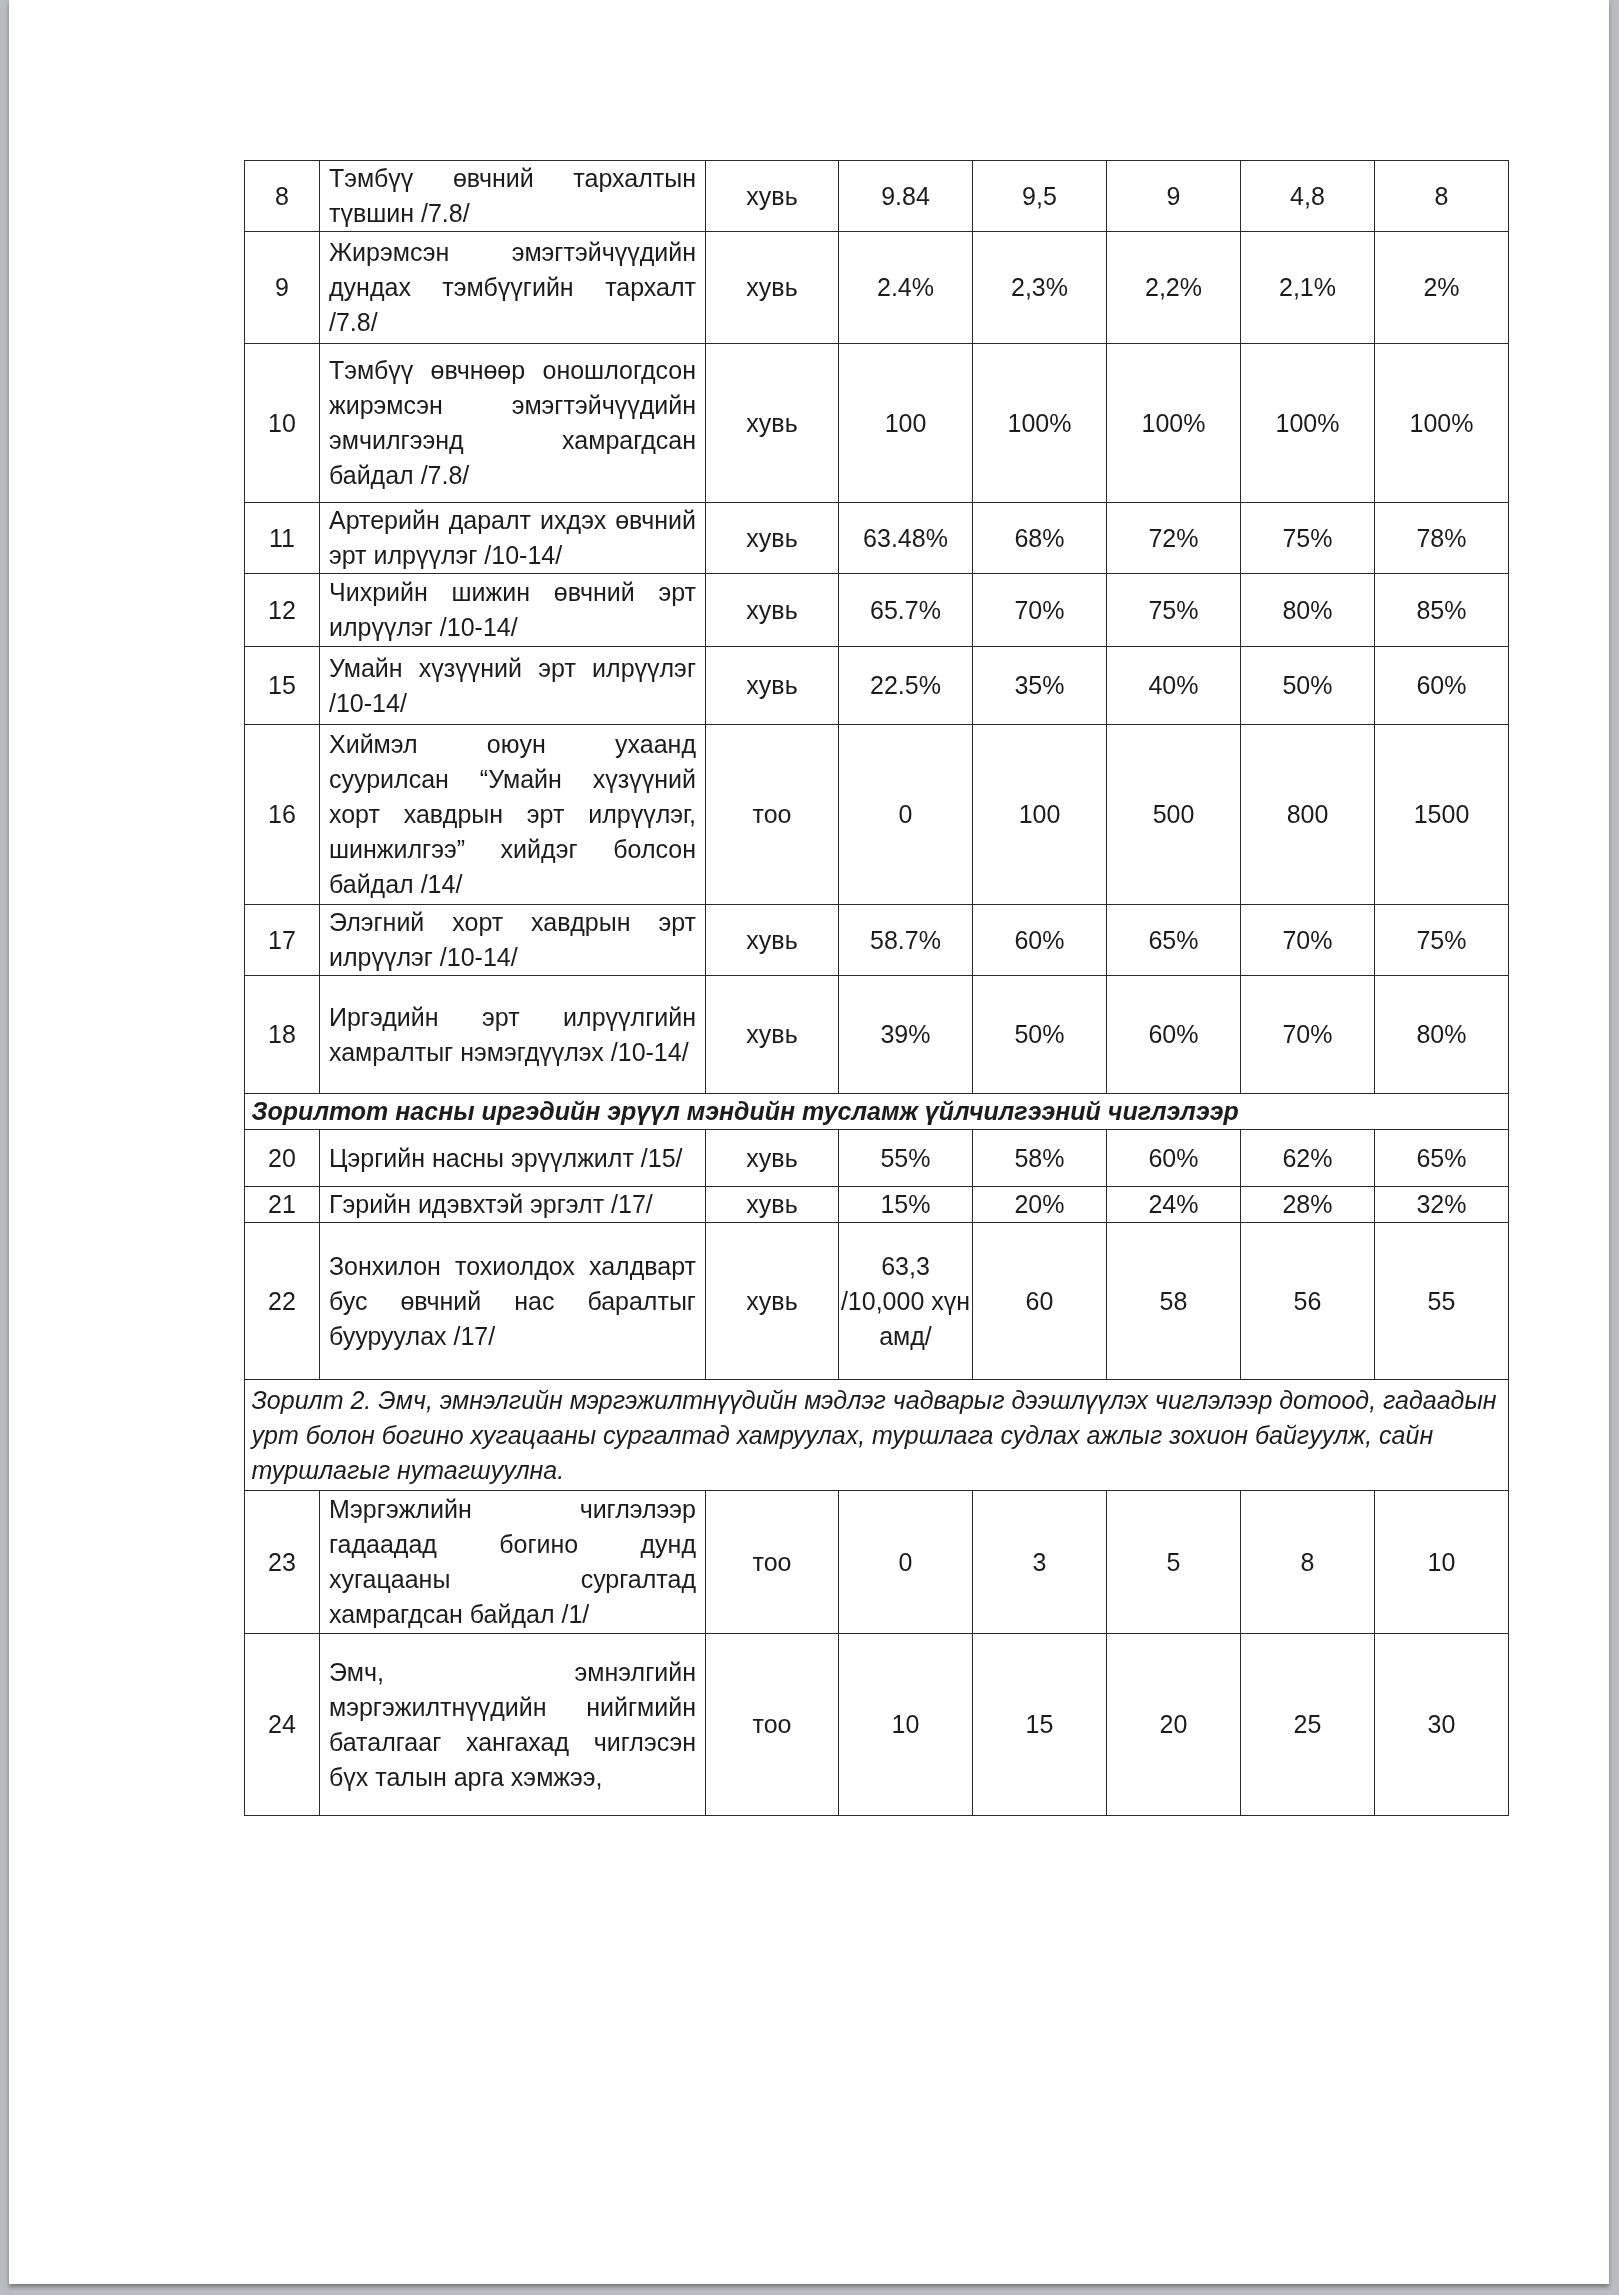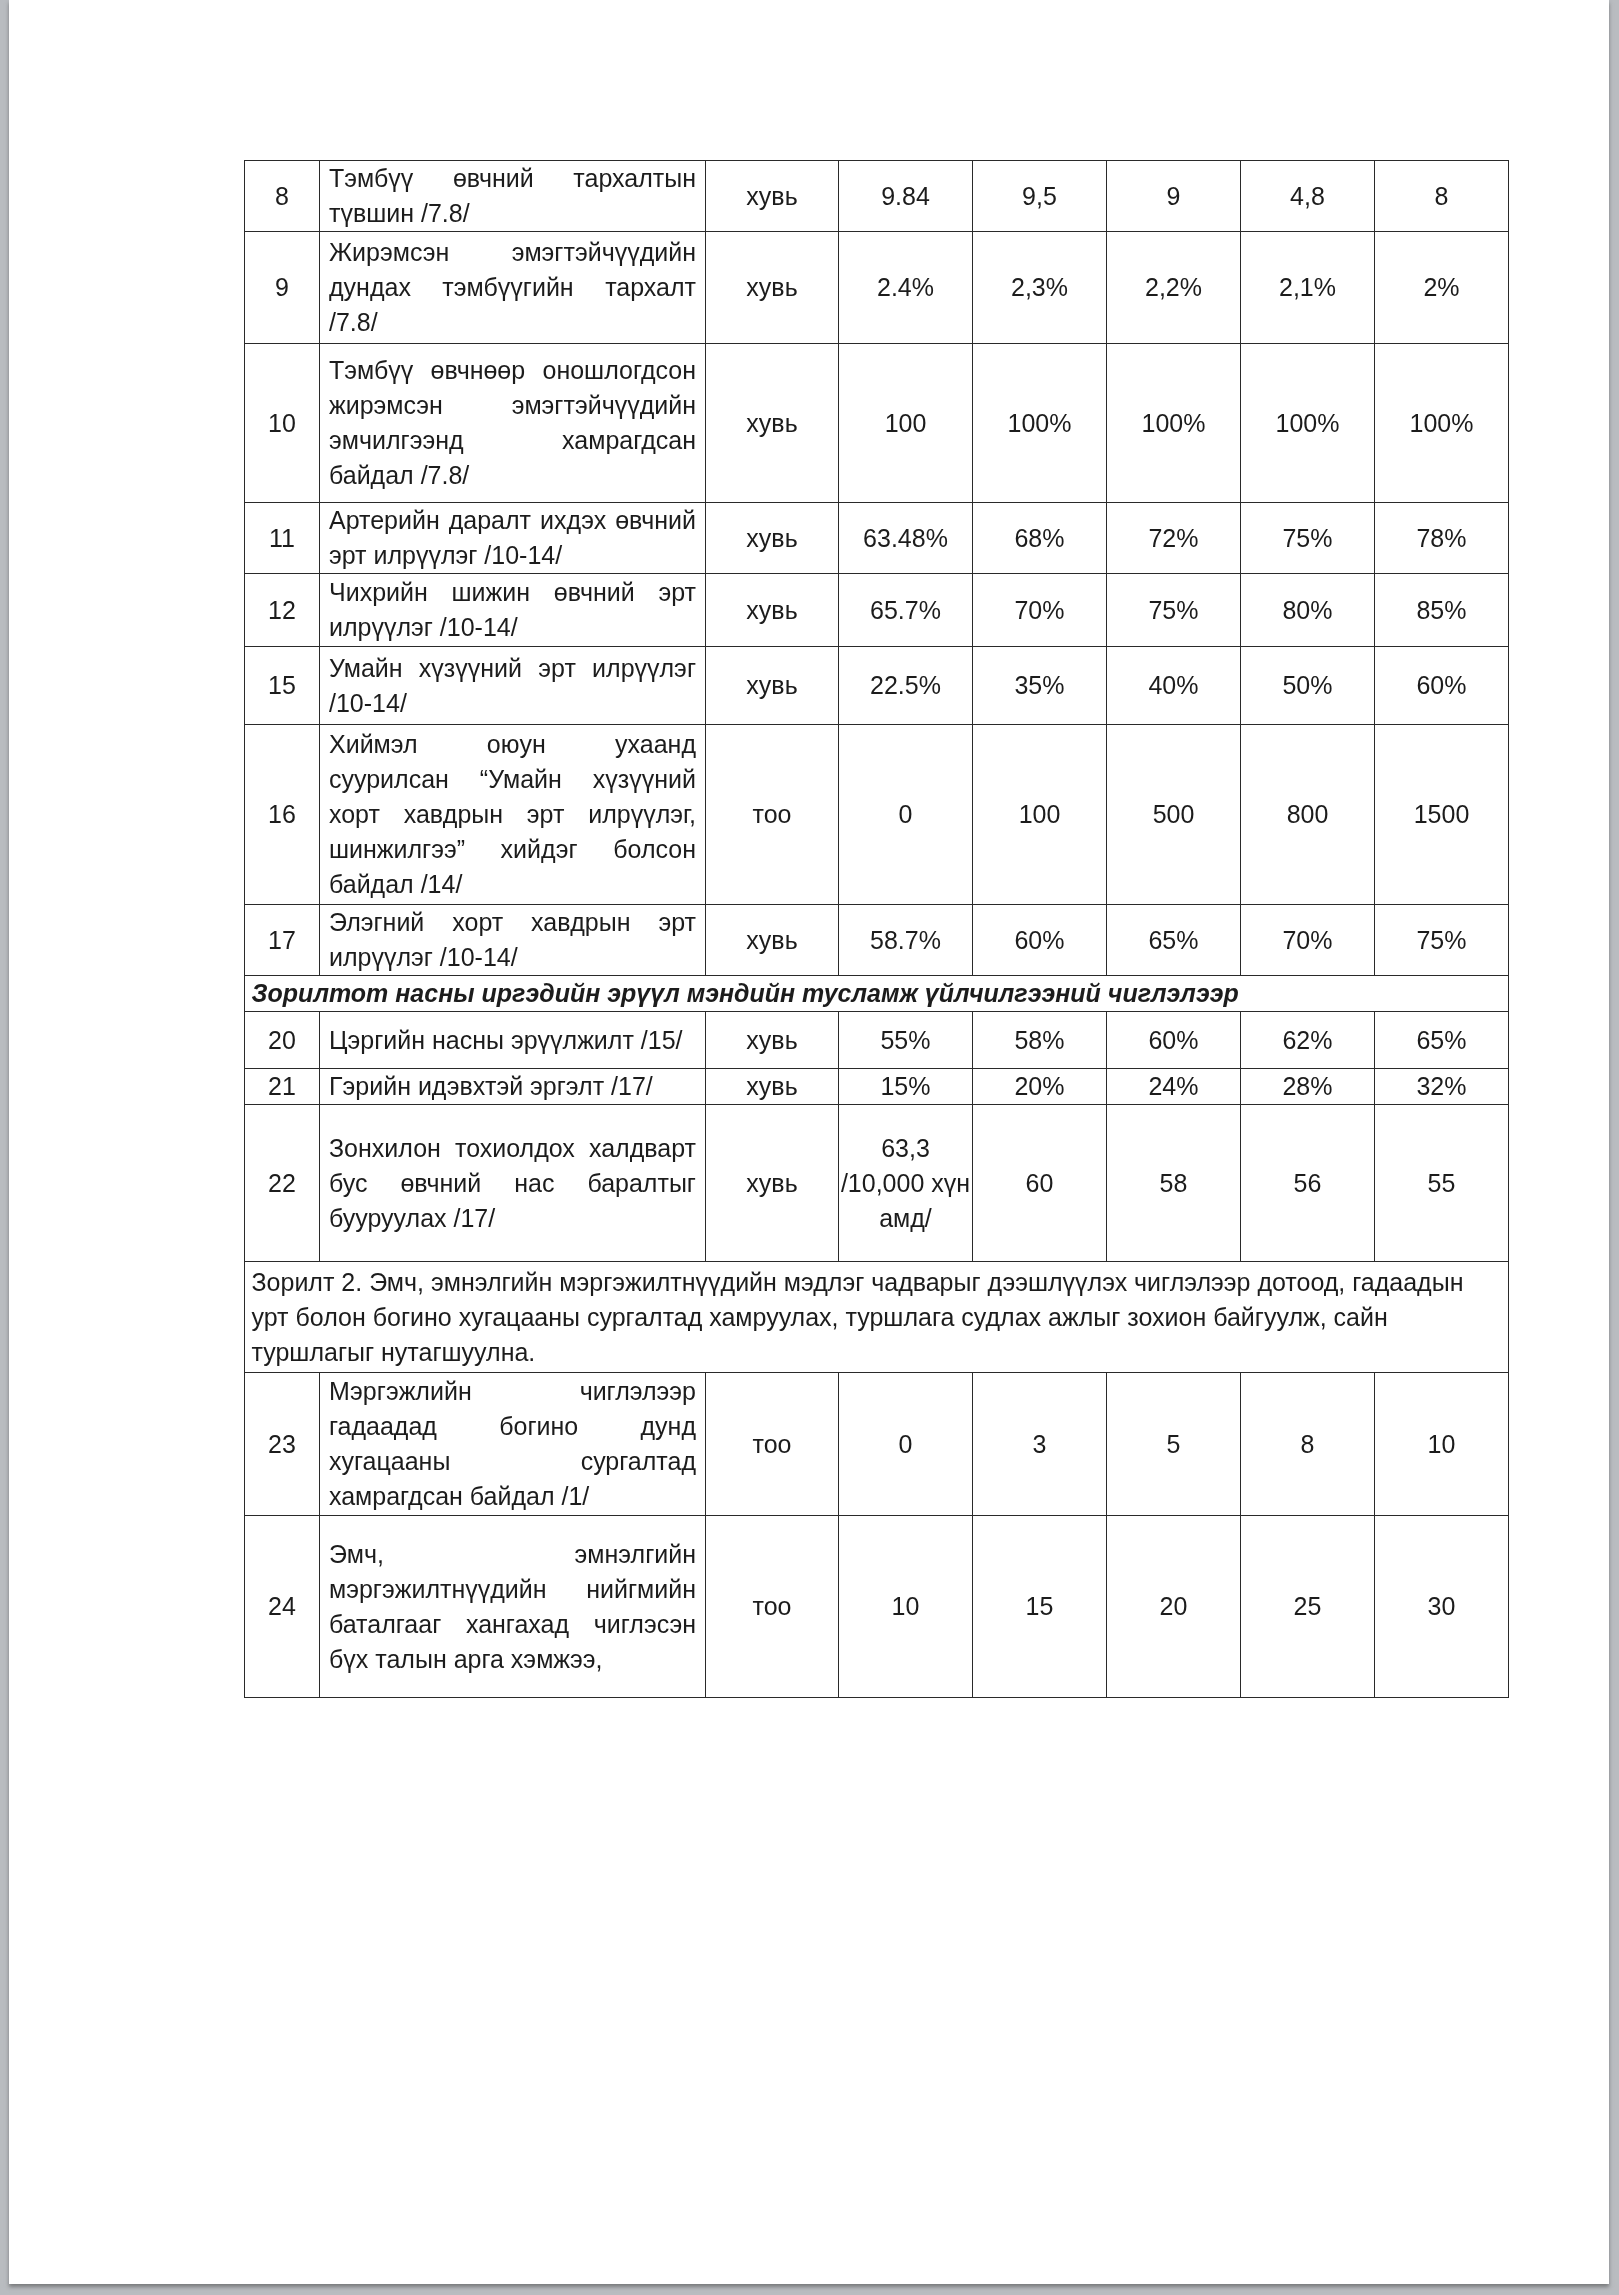--- a/index.html
+++ b/index.html
@@ -25,21 +25,21 @@
   }
   td.num { text-align: center; }
   td.desc { text-align: justify; text-align-last: left; padding: 0 9px 0 9px !important; }
   td.unit { text-align: center; }
   td.val { text-align: center; }
   td.section {
     font-weight: bold; font-style: italic; padding: 0 6.5px !important;
     font-size: 25px; line-height: 34px;
   }
   td.goal {
-    padding: 2.6px 6.5px !important;
+    font-style: italic; padding: 2.6px 6.5px !important;
     font-size: 25px; line-height: 36px;
   }
   .c0 { width: 75px; } .c1 { width: 386px; } .c2 { width: 133px; }
   .cv { width: 134px; }
 </style>
 </head>
 <body>
 
 <div class="page">
   <table class="plan">
@@ -128,20 +128,30 @@
         <tr style="height: 64px;">
           <td class="num">17</td>
           <td class="desc">Элэгний хорт хавдрын эрт илрүүлэг /10-14/</td>
           <td class="unit">хувь</td>
           <td class="val">58.7%</td>
           <td class="val">60%</td>
           <td class="val">65%</td>
           <td class="val">70%</td>
           <td class="val">75%</td>
         </tr>
+        <tr style="height: 118px;">
+          <td class="num">18</td>
+          <td class="desc">Иргэдийн эрт илрүүлгийн хамралтыг нэмэгдүүлэх /10-14/</td>
+          <td class="unit">хувь</td>
+          <td class="val">39%</td>
+          <td class="val">50%</td>
+          <td class="val">60%</td>
+          <td class="val">70%</td>
+          <td class="val">80%</td>
+        </tr>
         <tr style="height: 23.4px;">
           <td colspan="8" class="section">Зорилтот насны иргэдийн эрүүл мэндийн тусламж үйлчилгээний чиглэлээр</td>
         </tr>
         <tr style="height: 57px;">
           <td class="num">20</td>
           <td class="desc">Цэргийн насны эрүүлжилт /15/</td>
           <td class="unit">хувь</td>
           <td class="val">55%</td>
           <td class="val">58%</td>
           <td class="val">60%</td>

